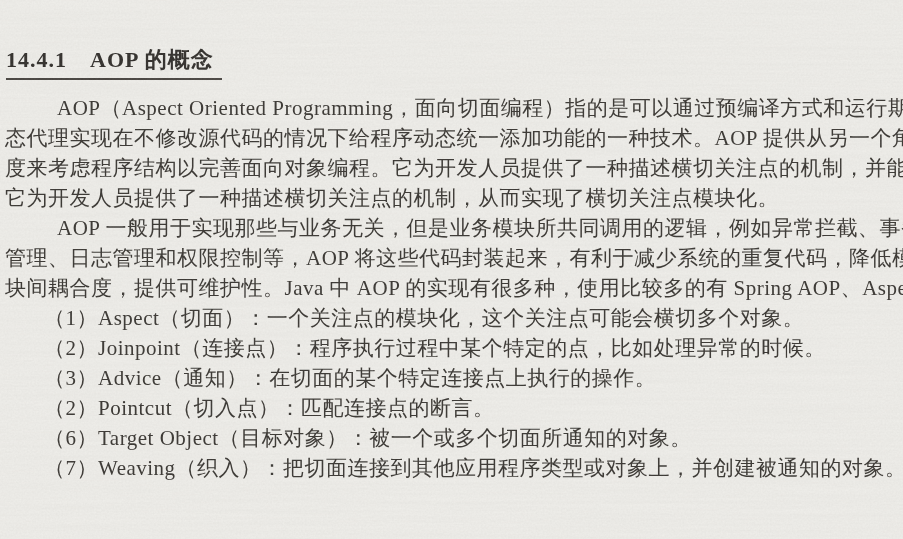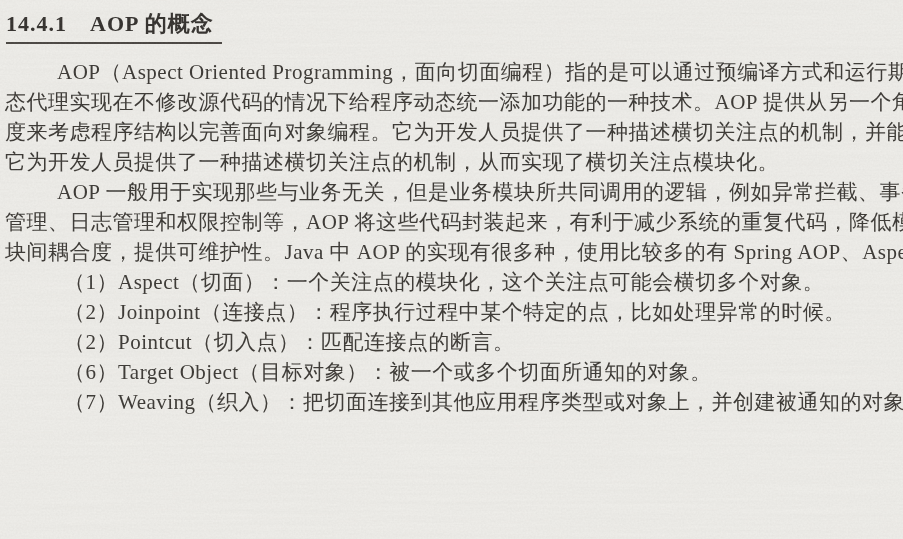--- a/index.html
+++ b/index.html
@@ -4,41 +4,41 @@
 <style>
   html, body { margin: 0; padding: 0; }
   .page {
     position: relative;
     width: 903px;
     height: 539px;
     background: #f1f0ec;
     overflow: hidden;
     font-family: "Liberation Serif", "DejaVu Serif", serif;
   }
-  .heading-wrap { padding: 9px 0 0 6px; }
+  .heading-wrap { padding: 9px 0 0 6px; margin-top: 36px; }
   .heading {
     display: inline-block;
     font-size: 22px;
     font-weight: bold;
     color: #2e2b28;
     letter-spacing: 1px;
     border-bottom: 2px solid #45413d;
     padding: 0 8px 3px 0;
   }
   .content { margin-top: 13px; }
   .line {
     font-size: 21px;
     line-height: 30px;
     color: #36332f;
     white-space: nowrap;
     padding-left: 5px;
     letter-spacing: 0.5px;
   }
   .indent { padding-left: 57px; }
-  .list-item { padding-left: 64px; }
+  .list-item { padding-left: 44px; }
   .noise-overlay {
     position: absolute;
     top: 0; left: 0;
     width: 903px; height: 539px;
     pointer-events: none;
   }
 </style>
 </head>
 <body>
 
@@ -54,20 +54,21 @@
     <div class="line">度来考虑程序结构以完善面向对象编程。它为开发人员提供了一种描述横切关注点的机制，并能够</div>
     <div class="line">它为开发人员提供了一种描述横切关注点的机制，从而实现了横切关注点模块化。</div>
 
     <div class="line indent">AOP 一般用于实现那些与业务无关，但是业务模块所共同调用的逻辑，例如异常拦截、事务</div>
     <div class="line">管理、日志管理和权限控制等，AOP 将这些代码封装起来，有利于减少系统的重复代码，降低模</div>
     <div class="line">块间耦合度，提供可维护性。Java 中 AOP 的实现有很多种，使用比较多的有 Spring AOP、AspectJ</div>
 
 
     <div class="line list-item">（1）Aspect（切面）：一个关注点的模块化，这个关注点可能会横切多个对象。</div>
     <div class="line list-item">（2）Joinpoint（连接点）：程序执行过程中某个特定的点，比如处理异常的时候。</div>
+    <div class="line list-item">（3）Advice（通知）：在切面的某个特定连接点上执行的操作。</div>
     <div class="line list-item">（2）Pointcut（切入点）：匹配连接点的断言。</div>
     <div class="line list-item">（6）Target Object（目标对象）：被一个或多个切面所通知的对象。</div>
     <div class="line list-item">（7）Weaving（织入）：把切面连接到其他应用程序类型或对象上，并创建被通知的对象。</div>
   </div>
 
   <svg class="noise-overlay" width="903" height="539" xmlns="http://www.w3.org/2000/svg">
     <defs>
       <filter id="grain" x="0" y="0" width="100%" height="100%">
         <feTurbulence type="fractalNoise" baseFrequency="0.55" numOctaves="2" seed="7" stitchTiles="stitch"></feTurbulence>
         <feColorMatrix type="matrix" values="0 0 0 0 0.40  0 0 0 0 0.39  0 0 0 0 0.37  0 0 0 0.55 0"></feColorMatrix>

